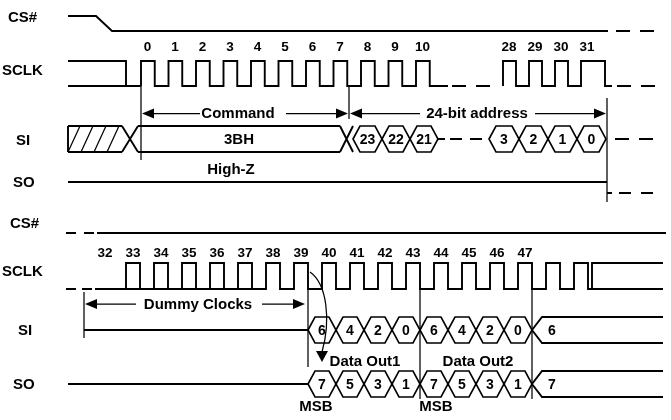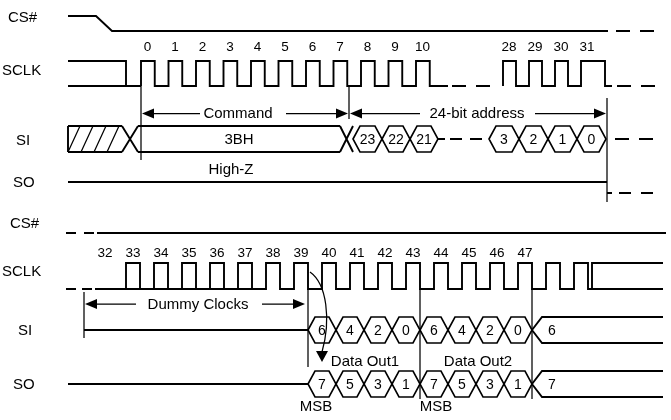--- a/index.html
+++ b/index.html
@@ -1,16 +1,16 @@
 <!DOCTYPE html>
 <html style="--ink: #000000; --bg: #ffffff;"><head>
 <meta charset="utf-8">
 <style>
   html,body{margin:0;padding:0;background:#ffffff;}
-  .stage{position:relative;width:671px;height:420px;background:var(--bg,#fff);overflow:hidden;}
+  .stage{position:relative;width:671px;height:420px;background:var(--bg,#fff);overflow:hidden;font-weight:bold;}
   svg text{font-family:"Liberation Sans","DejaVu Sans",sans-serif;fill:var(--ink,#000);}
   .sig{font-size:15px;}
   .ann{font-size:15px;}
   .clk{font-size:13.5px;}
   .bit{font-size:14px;}
   .wf{fill:none;stroke:var(--ink,#000);stroke-width:1.9;stroke-linecap:butt;stroke-linejoin:miter;}
   .hx{fill:#ffffff;stroke:var(--ink,#000);stroke-width:1.6;stroke-linejoin:miter;}
   .th{fill:none;stroke:var(--ink,#000);stroke-width:1.25;}
   .ah{fill:var(--ink,#000);stroke:none;}
 </style>

